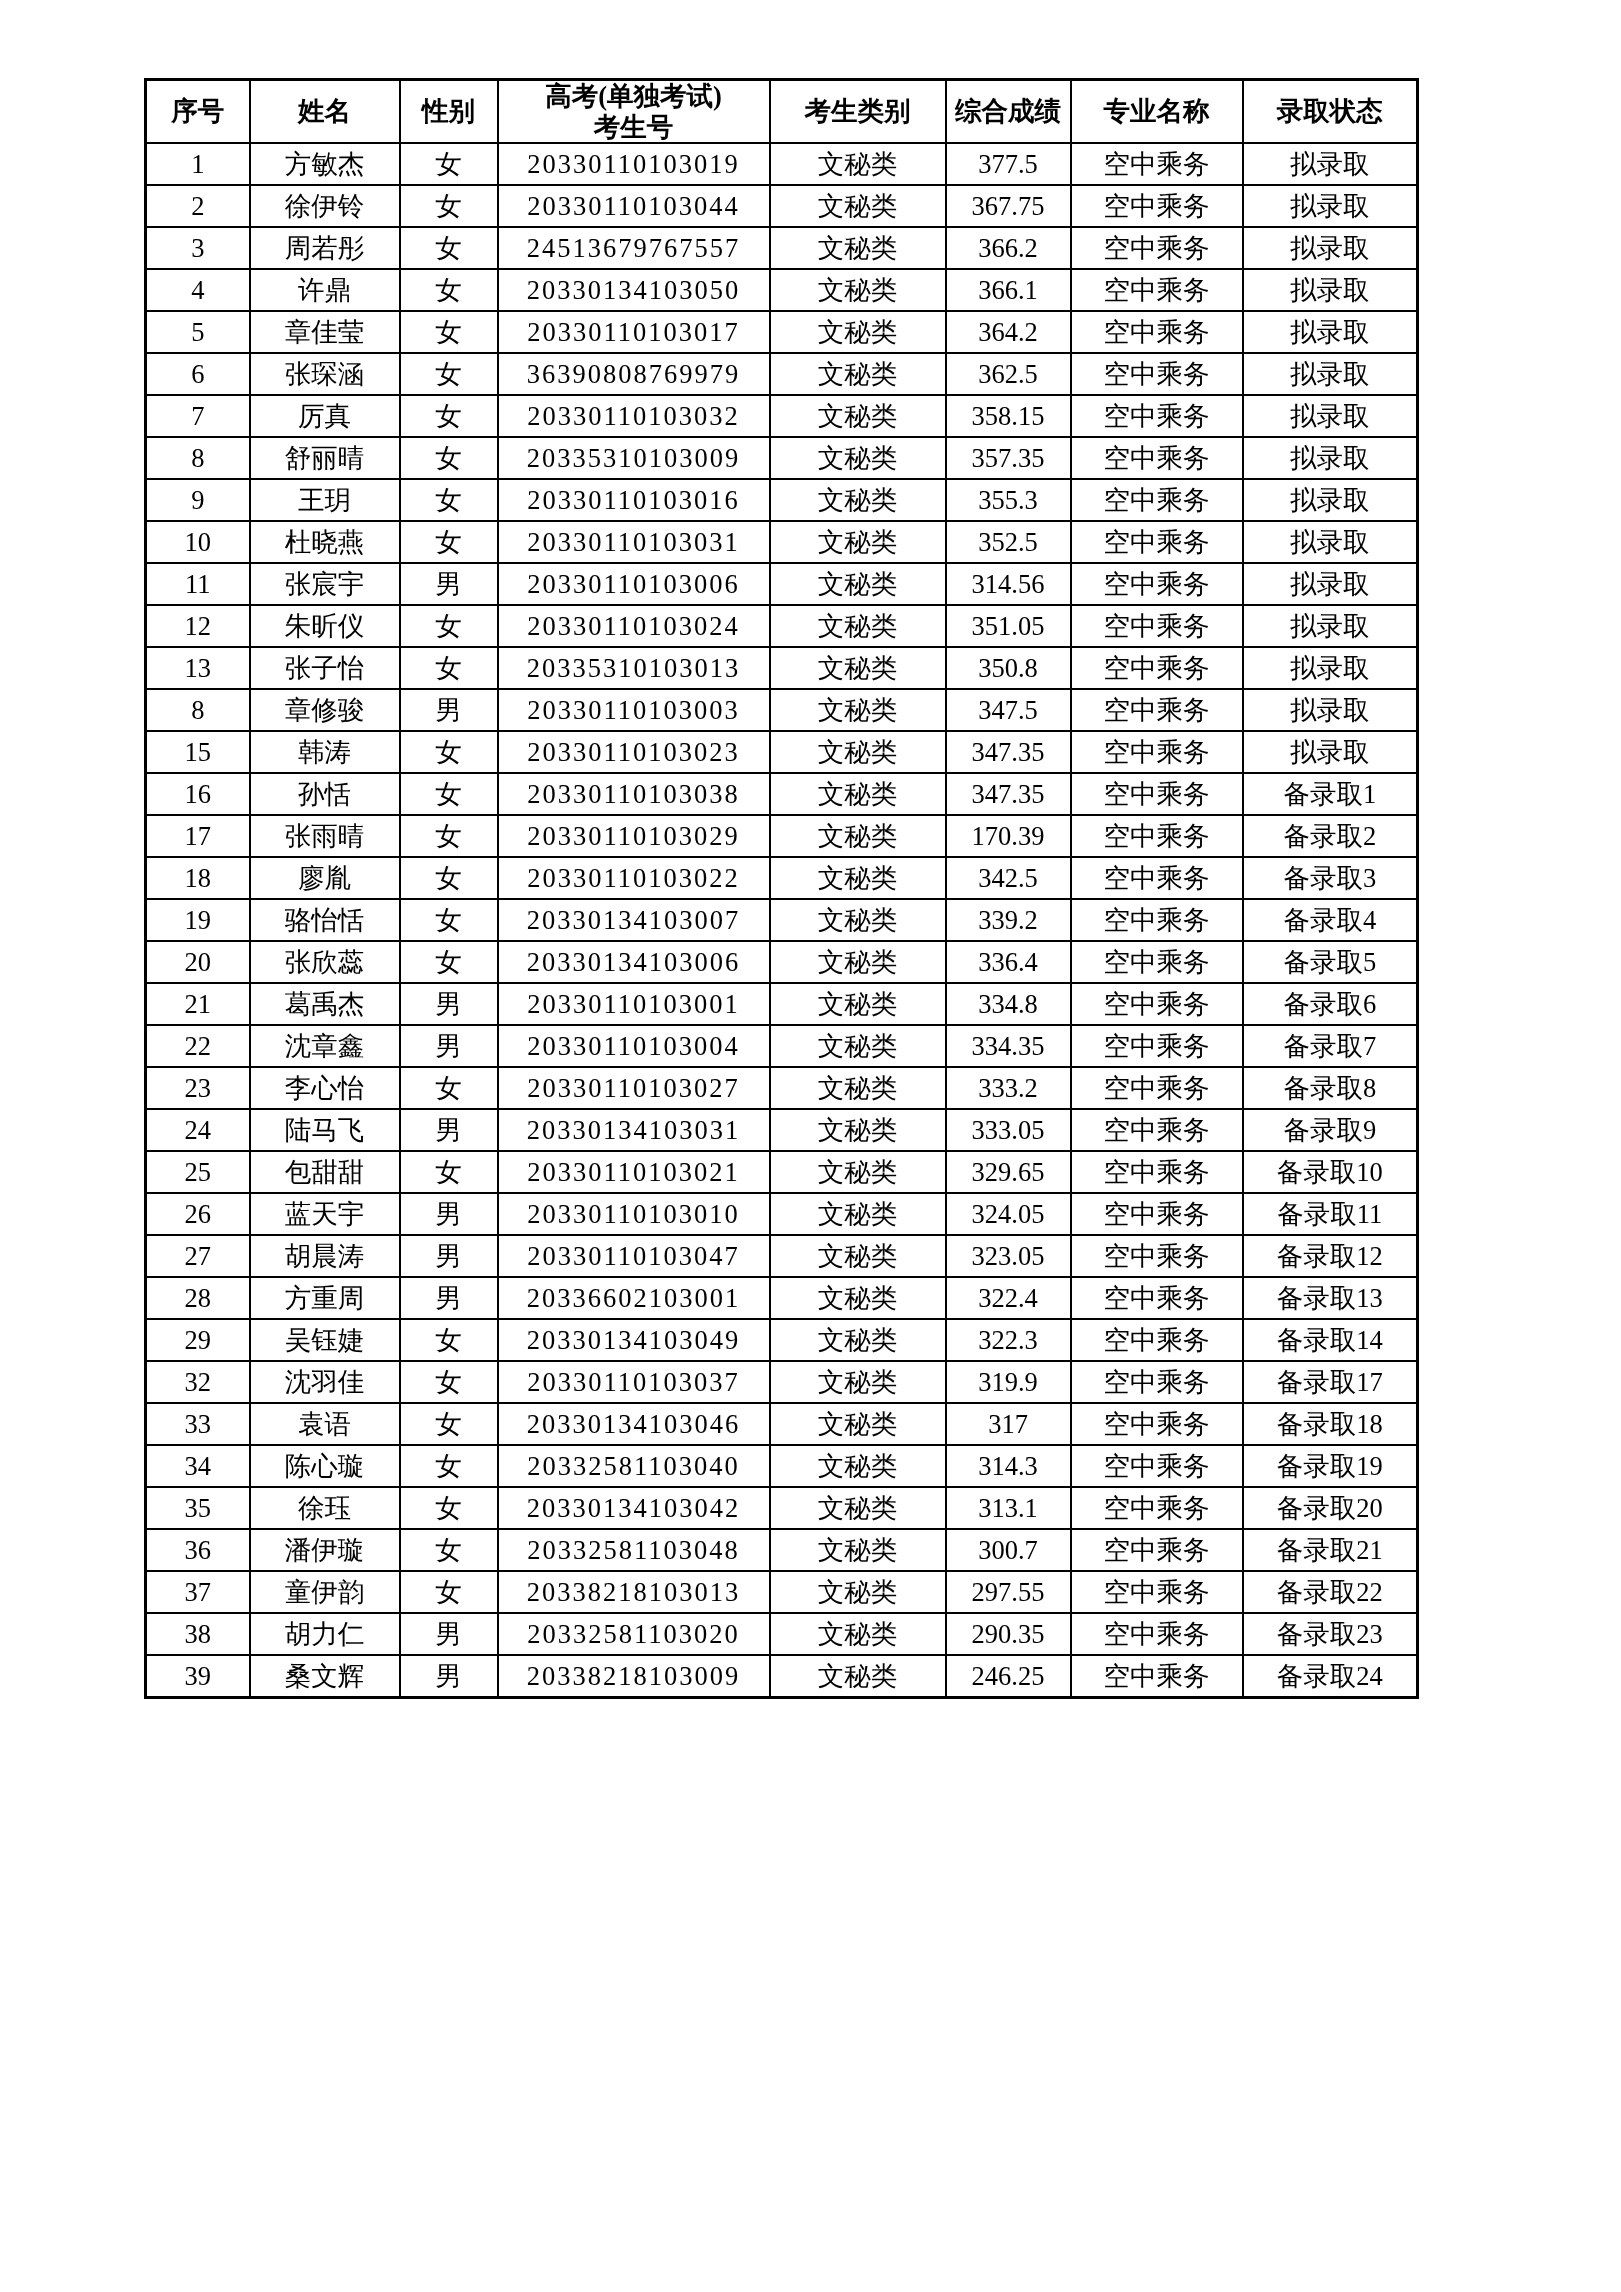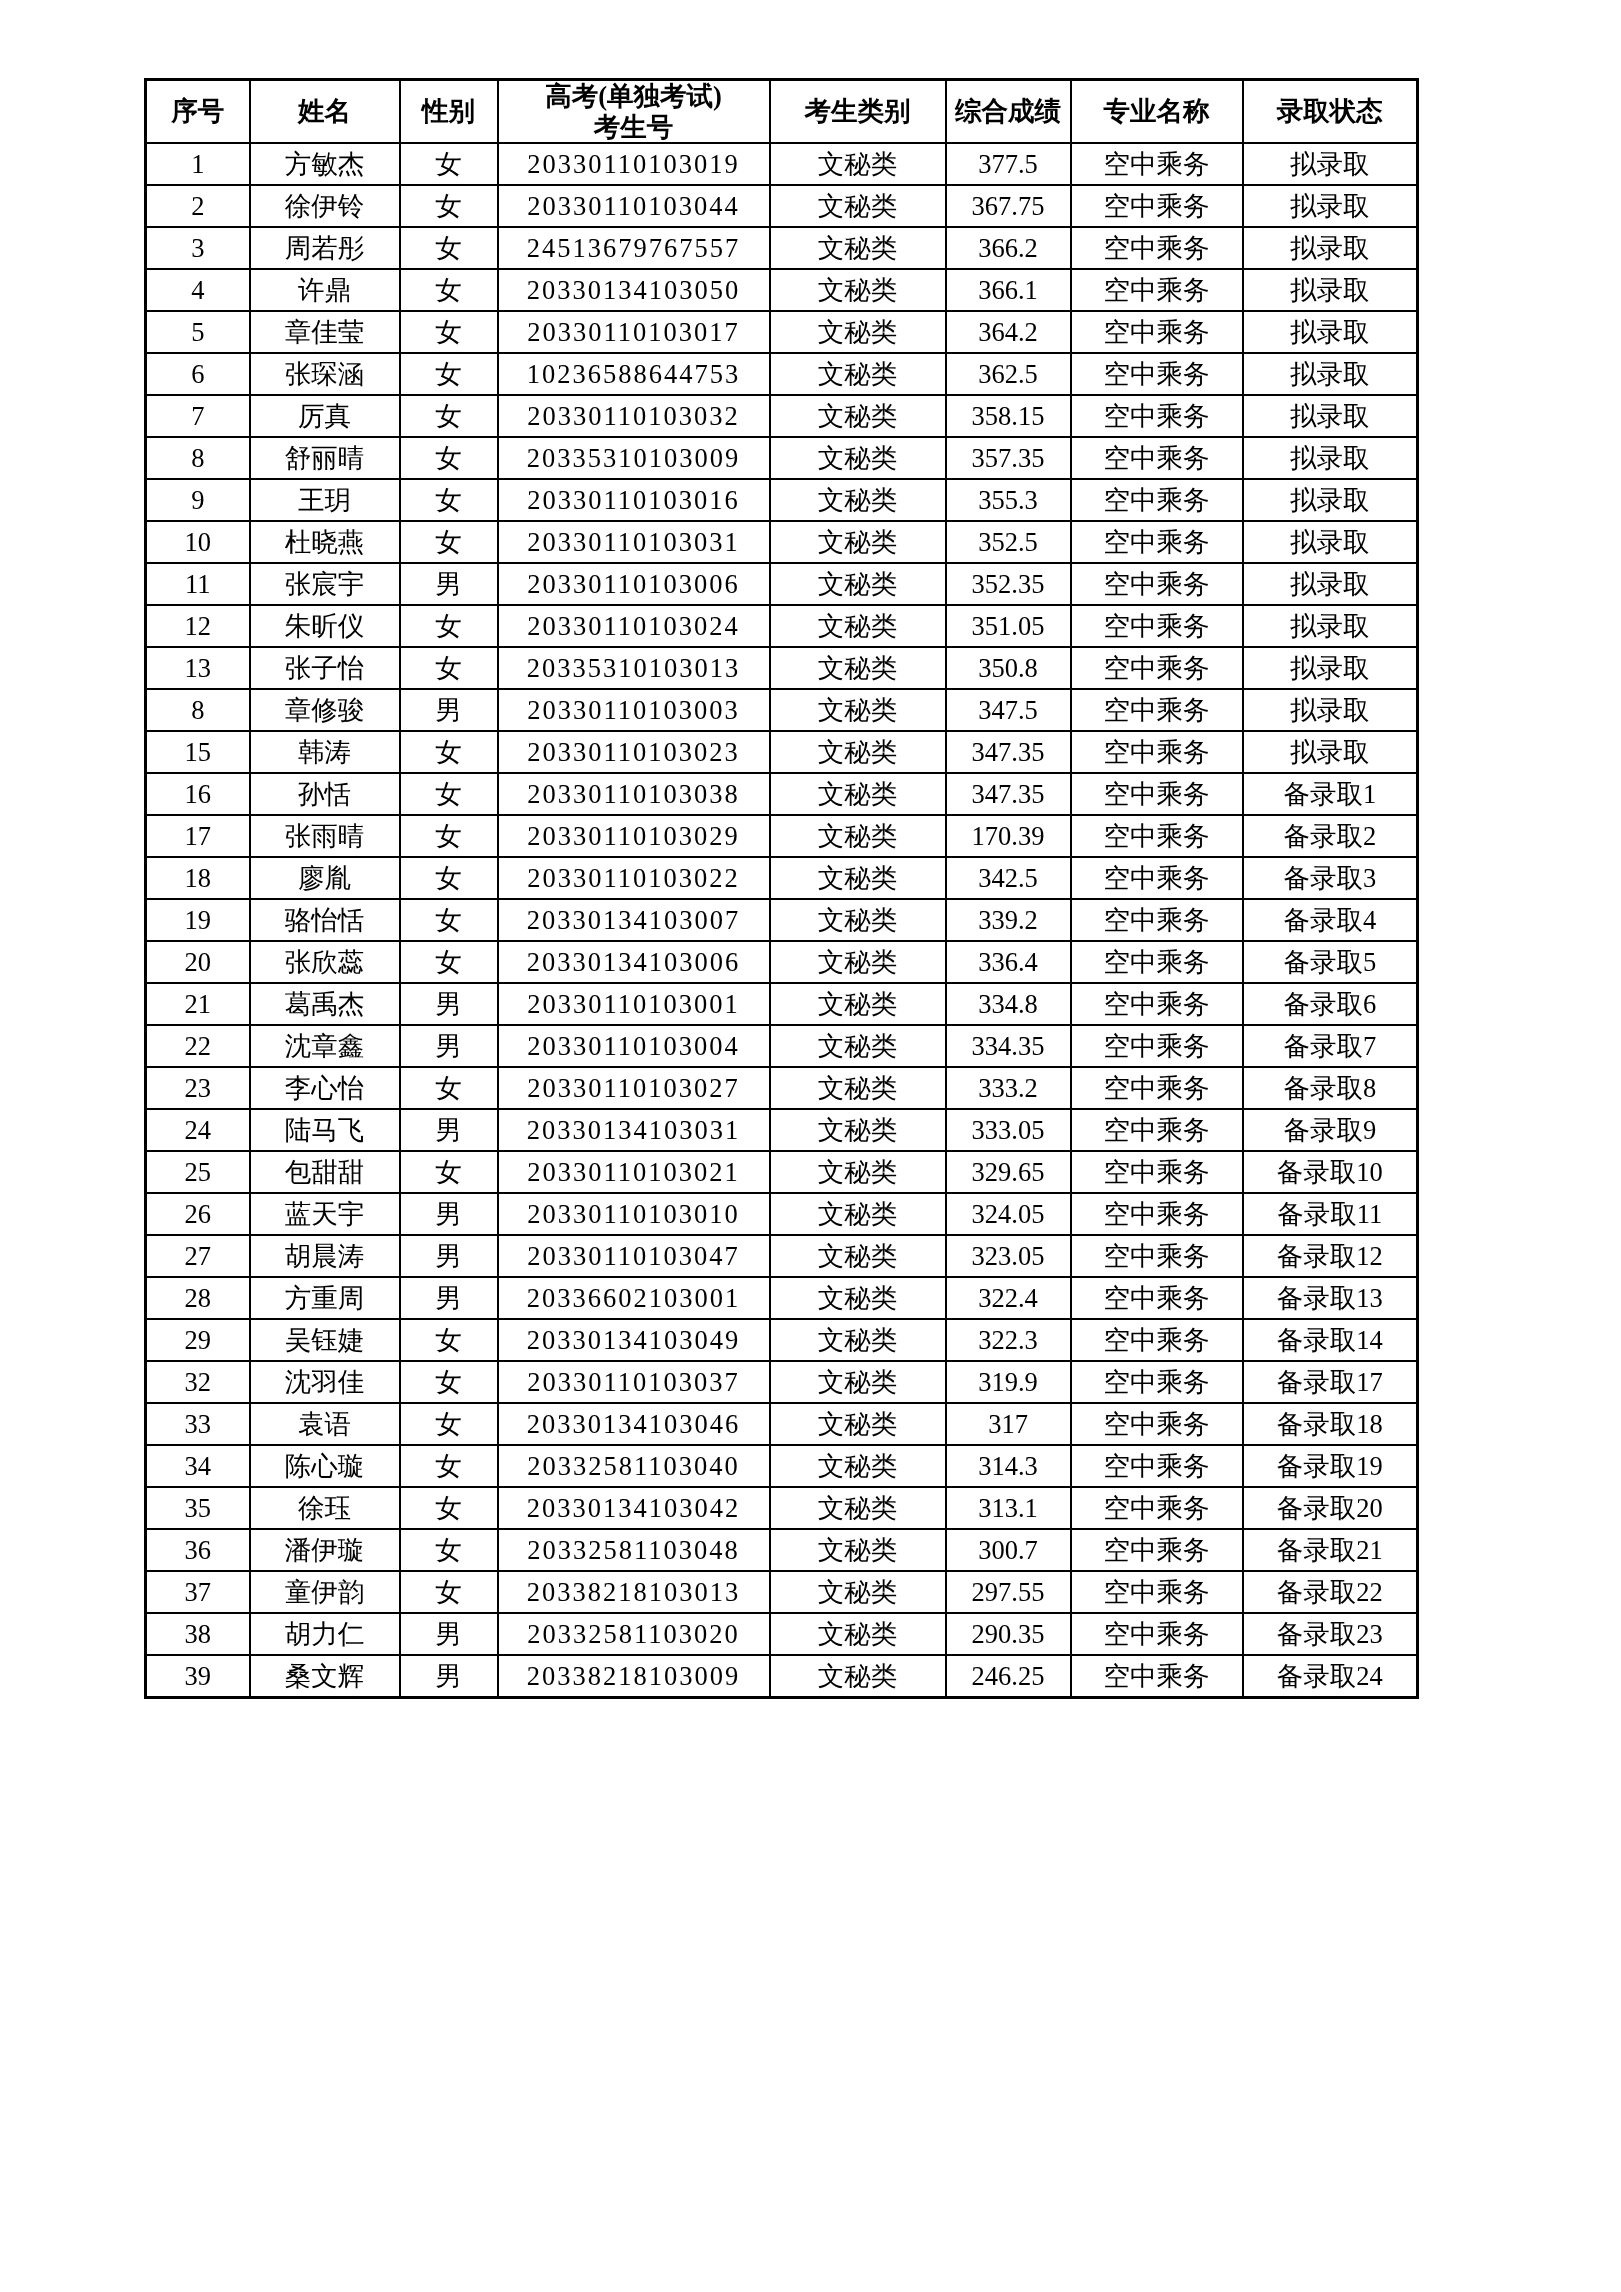--- a/index.html
+++ b/index.html
@@ -124,21 +124,21 @@
     <td class="exam-id">20330110103017</td>
     <td>文秘类</td>
     <td>364.2</td>
     <td>空中乘务</td>
     <td>拟录取</td>
   </tr>
         <tr>
     <td>6</td>
     <td>张琛涵</td>
     <td>女</td>
-    <td class="exam-id">10236588644753</td>
+    <td class="exam-id">36390808769979</td>
     <td>文秘类</td>
     <td>362.5</td>
     <td>空中乘务</td>
     <td>拟录取</td>
   </tr>
         <tr>
     <td>7</td>
     <td>厉真</td>
     <td>女</td>
     <td class="exam-id">20330110103032</td>
@@ -176,21 +176,21 @@
     <td>352.5</td>
     <td>空中乘务</td>
     <td>拟录取</td>
   </tr>
         <tr>
     <td>11</td>
     <td>张宸宇</td>
     <td>男</td>
     <td class="exam-id">20330110103006</td>
     <td>文秘类</td>
-    <td>352.35</td>
+    <td>314.56</td>
     <td>空中乘务</td>
     <td>拟录取</td>
   </tr>
         <tr>
     <td>12</td>
     <td>朱昕仪</td>
     <td>女</td>
     <td class="exam-id">20330110103024</td>
     <td>文秘类</td>
     <td>351.05</td>

